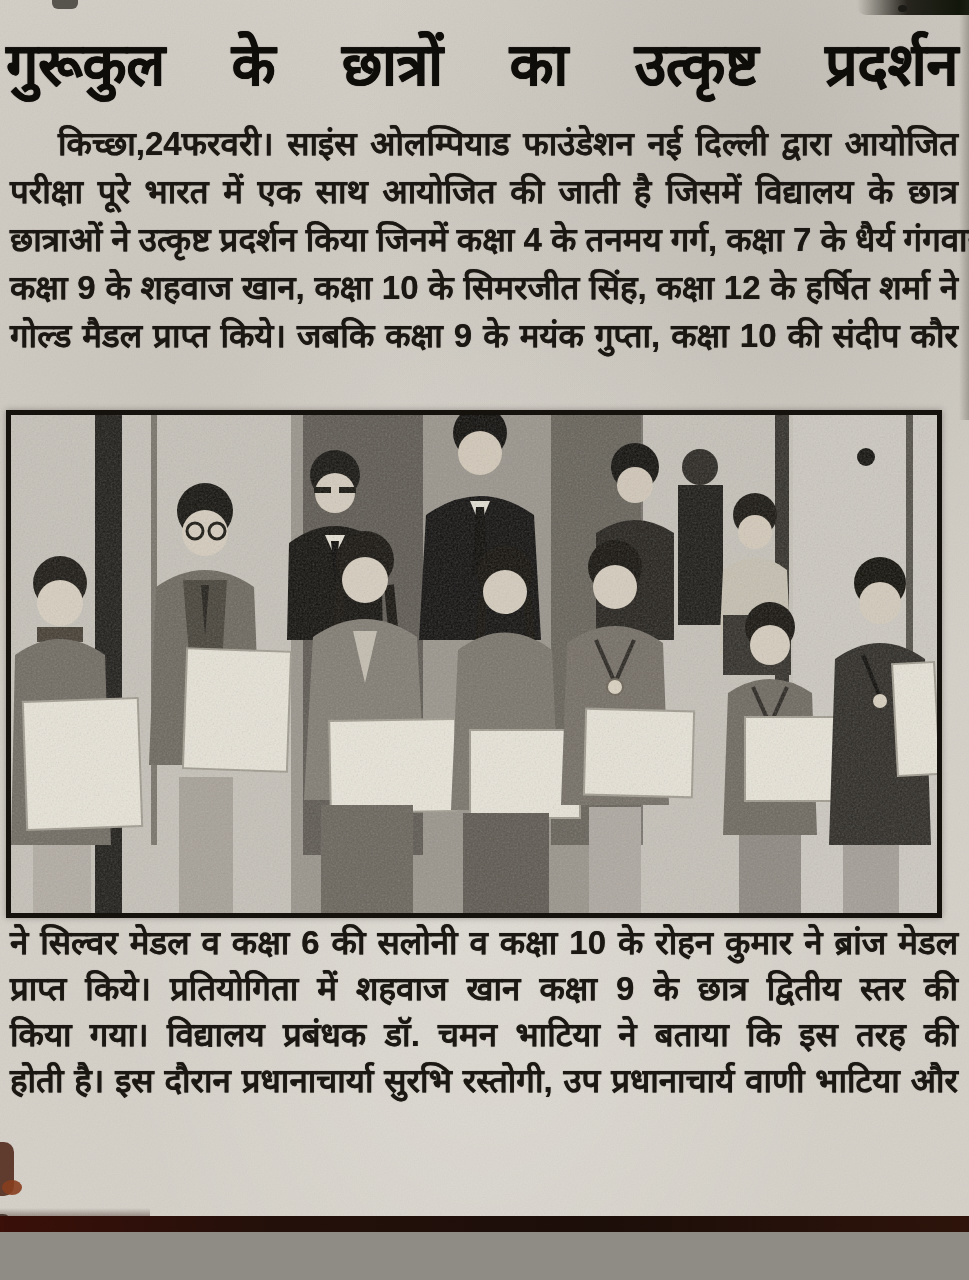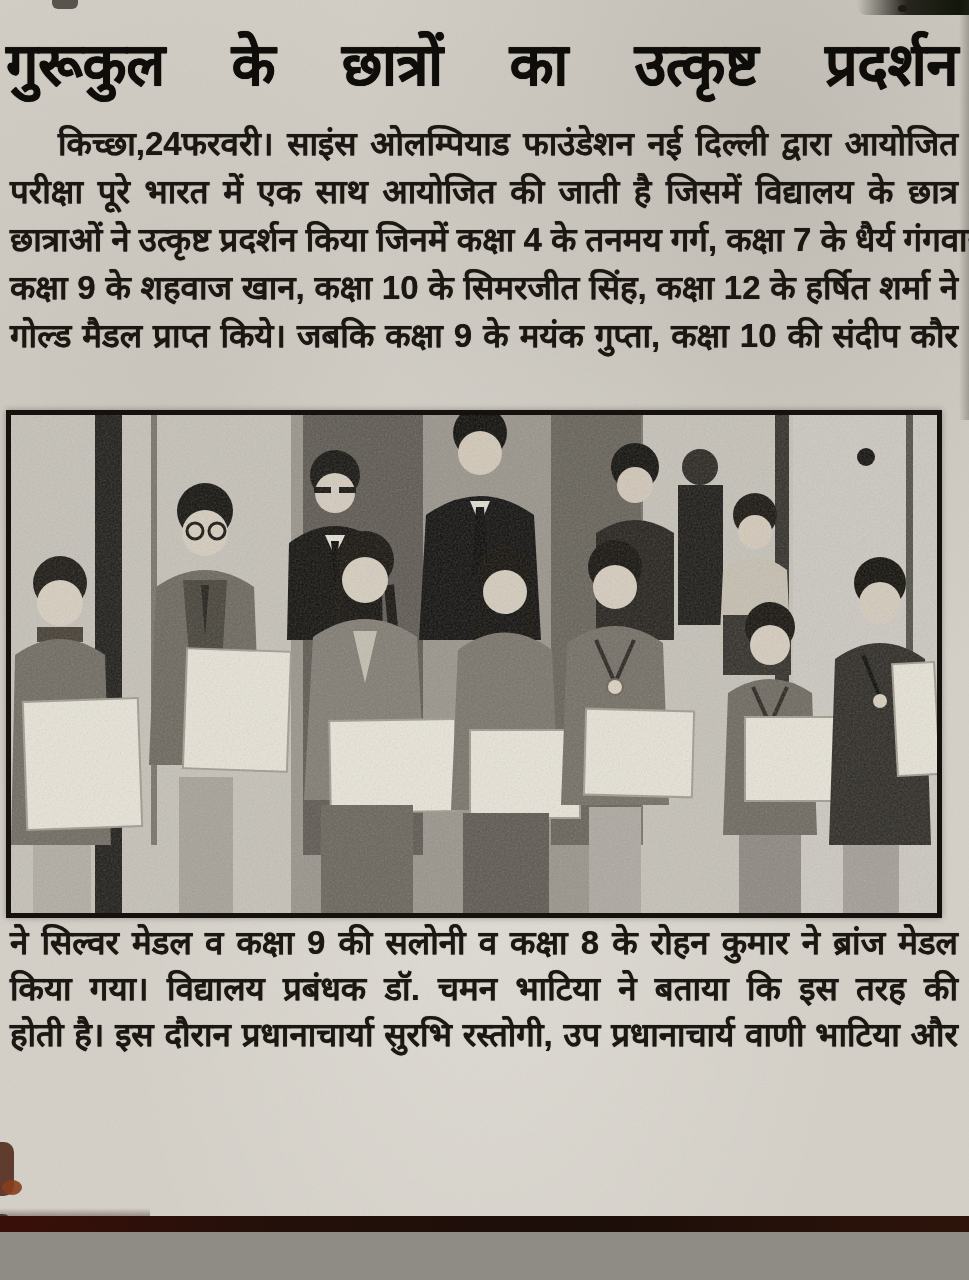--- a/index.html
+++ b/index.html
@@ -216,21 +216,22 @@
         <circle cx="869" cy="286" r="7" fill="#d9d1c0"></circle>
         <rect x="884" y="248" width="42" height="112" fill="#e9e5da" stroke="#a39e92" stroke-width="2" transform="rotate(-3 905 304)"></rect>
         <rect x="832" y="430" width="56" height="68" fill="#a5a098"></rect>
       </g>
 
       <rect x="0" y="0" width="926" height="498" filter="url(#grain)" opacity="0.5"></rect>
     </svg>
   </div>
 
   <div class="para" id="para2">
-    <span class="bline">ने सिल्वर मेडल व कक्षा 9 की सलोनी व कक्षा 8 के रोहन कुमार ने ब्रांज मेडल</span>
+    <span class="bline">ने सिल्वर मेडल व कक्षा 6 की सलोनी व कक्षा 10 के रोहन कुमार ने ब्रांज मेडल</span>
+    <span class="bline">प्राप्त किये। प्रतियोगिता में शहवाज खान कक्षा 9 के छात्र द्वितीय स्तर की</span>
     <span class="bline">किया गया। विद्यालय प्रबंधक डॉ. चमन भाटिया ने बताया कि इस तरह की</span>
     <span class="bline">होती है। इस दौरान प्रधानाचार्या सुरभि रस्तोगी, उप प्रधानाचार्य वाणी भाटिया और</span>
   </div>
 
   <svg class="bottom-rules" viewBox="0 0 969 30">
     <path d="M20,12 Q470,0 950,13" fill="none" stroke="#17130e" stroke-width="3.5"></path>
     <path d="M22,23 Q470,12 948,23" fill="none" stroke="#17130e" stroke-width="3"></path>
   </svg>
 
   <div class="stain-a"></div>

